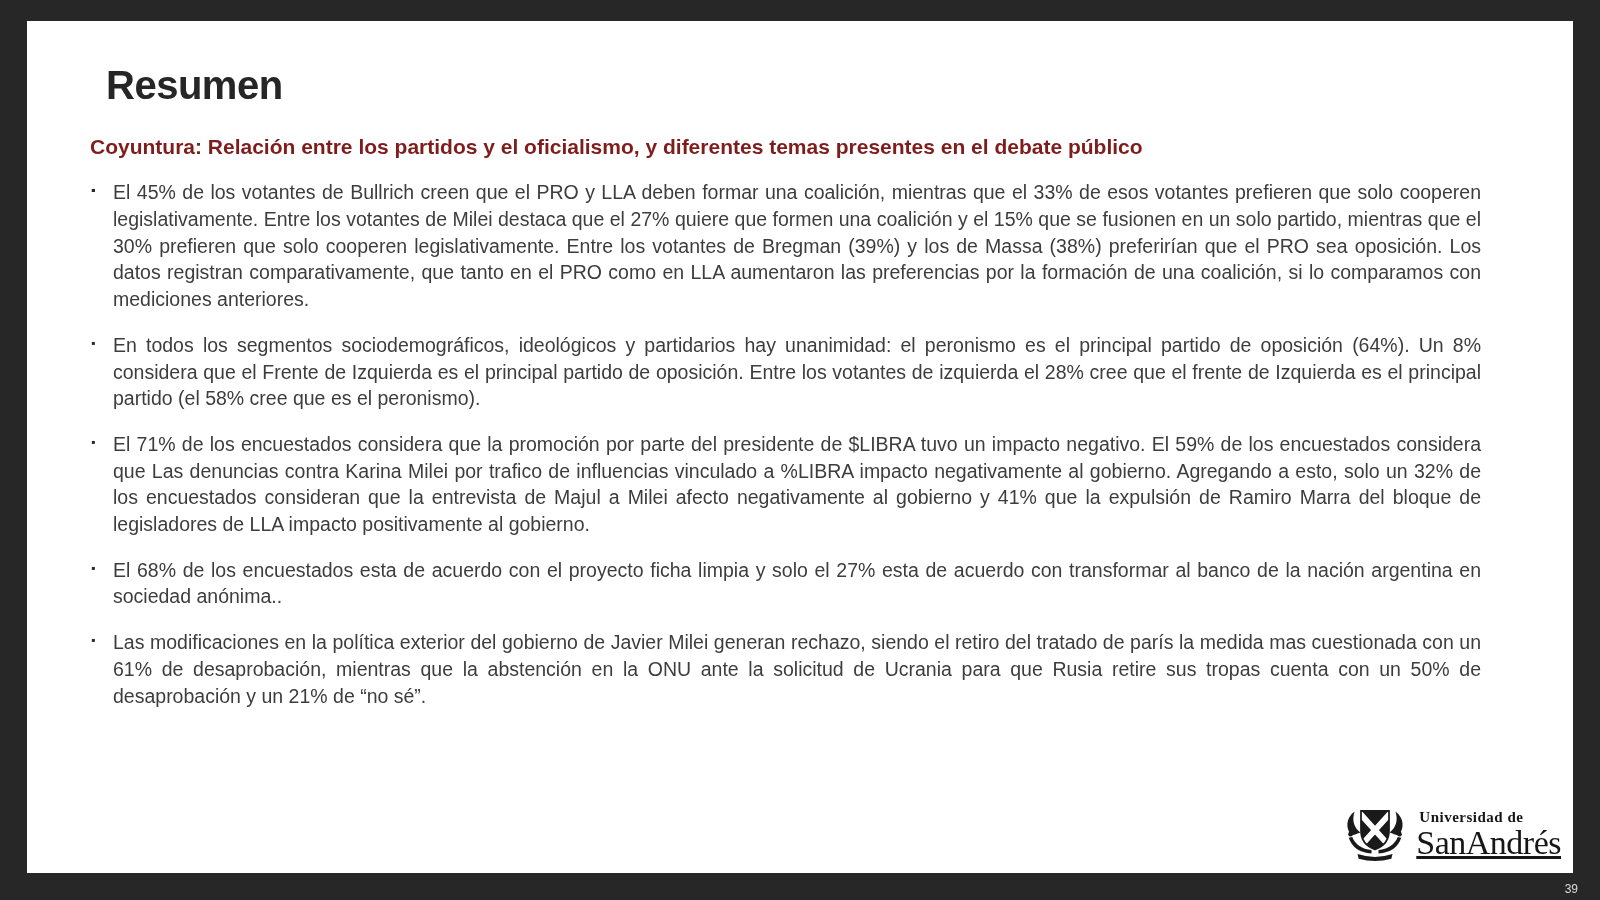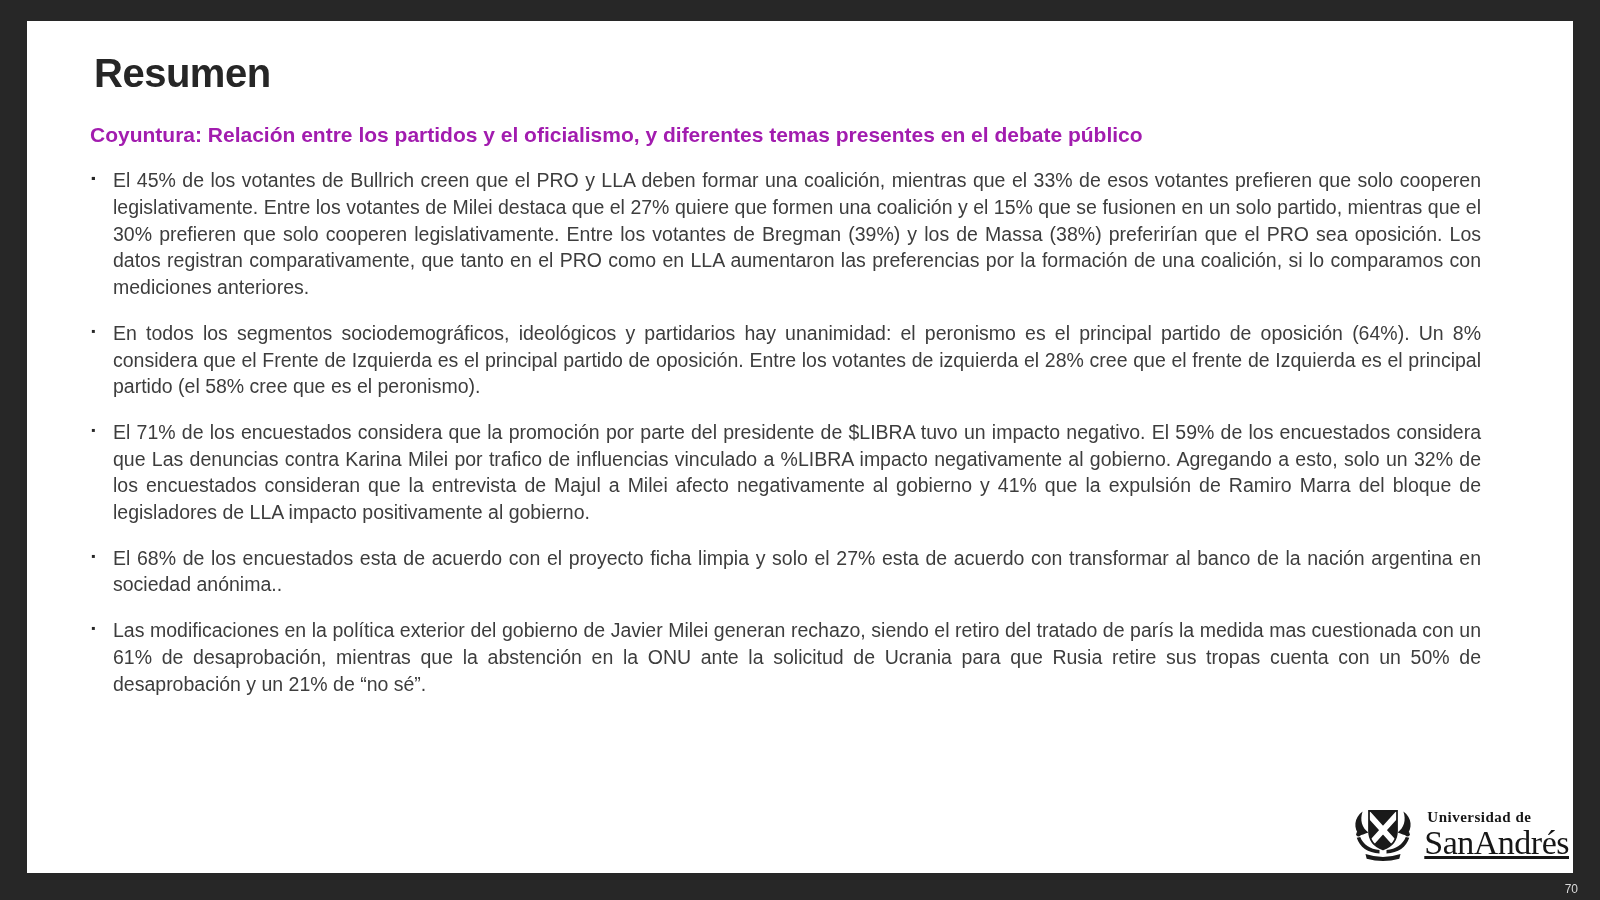--- a/index.html
+++ b/index.html
@@ -10,40 +10,40 @@
     position:relative;overflow:hidden;
   }
   .frame{position:absolute;inset:0;}
   .slide{
     position:absolute;left:27px;top:21px;width:1546px;height:852px;
     background:#ffffff;
   }
   .content{padding:24px 92px 0 63px;}
   .title{
     font-size:40px;font-weight:700;color:#262626;
-    margin:4px;line-height:1.2;letter-spacing:-0.5px;
+    margin:16px;line-height:1.2;letter-spacing:-0.5px;
   }
   .subtitle{
-    font-size:21px;font-weight:700;color:#a21caf;
+    font-size:21px;font-weight:700;color:#7f1d1d;
     margin:24px 0 10px 0;line-height:1.3;
   }
   ul.bullets{list-style:none;margin:0;padding:0;}
   ul.bullets li{
     position:relative;
     padding-left:23px;
     margin:0 0 19px 0;
     font-size:19.5px;line-height:1.37;color:#3d3d3d;
     text-align:justify;
   }
   .bullet-marker{
     position:absolute;left:1px;top:5px;
     font-size:12px;color:#262626;line-height:1;
   }
   .logo{
-    position:absolute;right:4px;bottom:6px;
+    position:absolute;right:12px;bottom:6px;
     display:flex;align-items:center;gap:6px;
   }
   .logo-text{display:flex;flex-direction:column;color:#161616;}
   .logo-line1{
     font-family:"Liberation Serif","DejaVu Serif",serif;
     font-size:15px;font-weight:700;letter-spacing:0.5px;line-height:1;
     margin-left:3px;
   }
   .logo-line2{
     font-family:"Liberation Serif","DejaVu Serif",serif;
@@ -115,14 +115,14 @@
           <path d="M30,86 q30,10 60,0 l-2,8 q-28,8 -56,0 Z" fill="#1a1a1a"></path>
         </svg>
       </span>
       <span class="logo-text">
         <span class="logo-line1">Universidad de</span>
         <span class="logo-line2">SanAndrés</span>
       </span>
     </div>
   </div>
 
-  <div class="page-number">70</div>
+  <div class="page-number">39</div>
 </div>
 
 </body></html>

